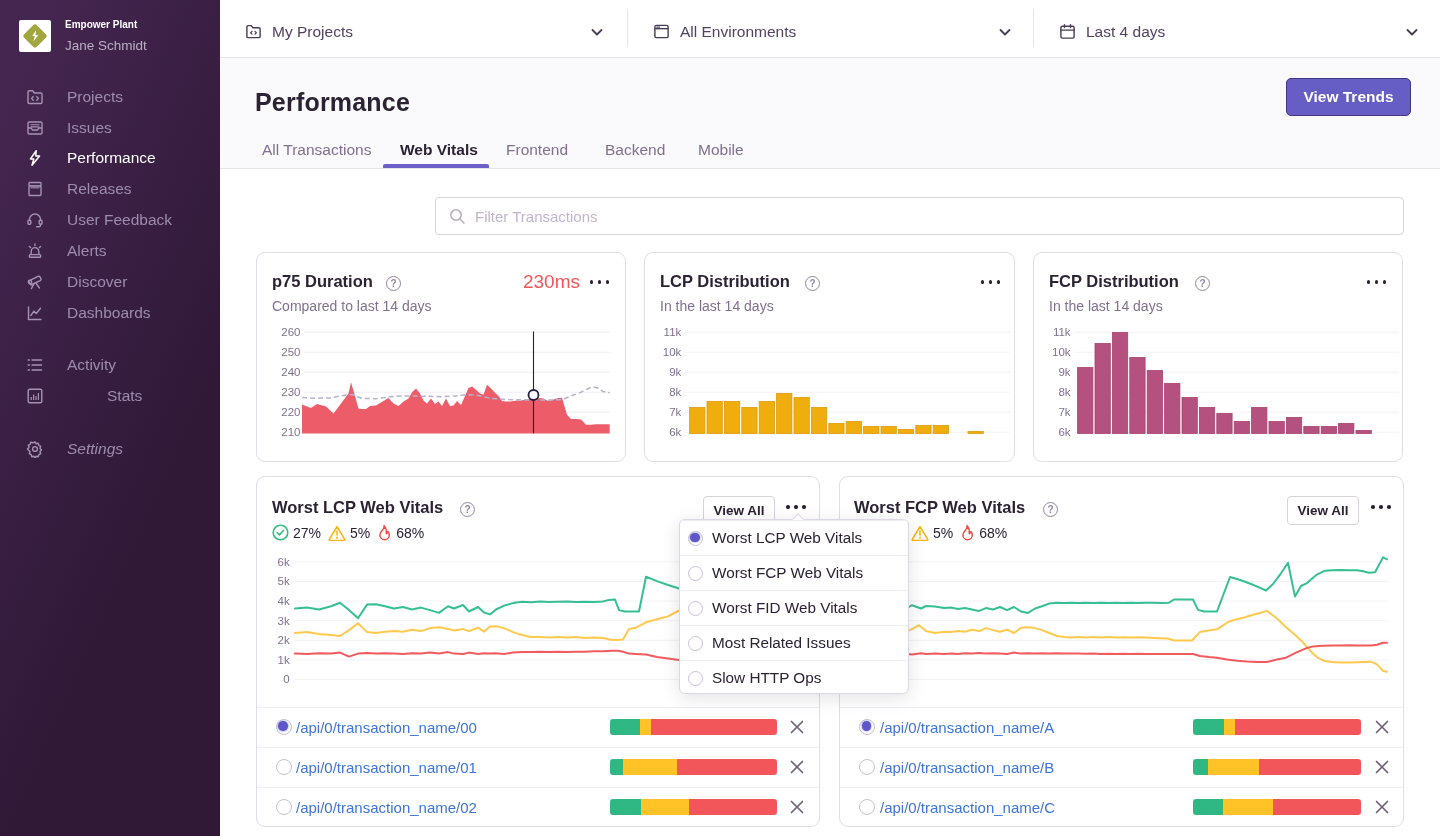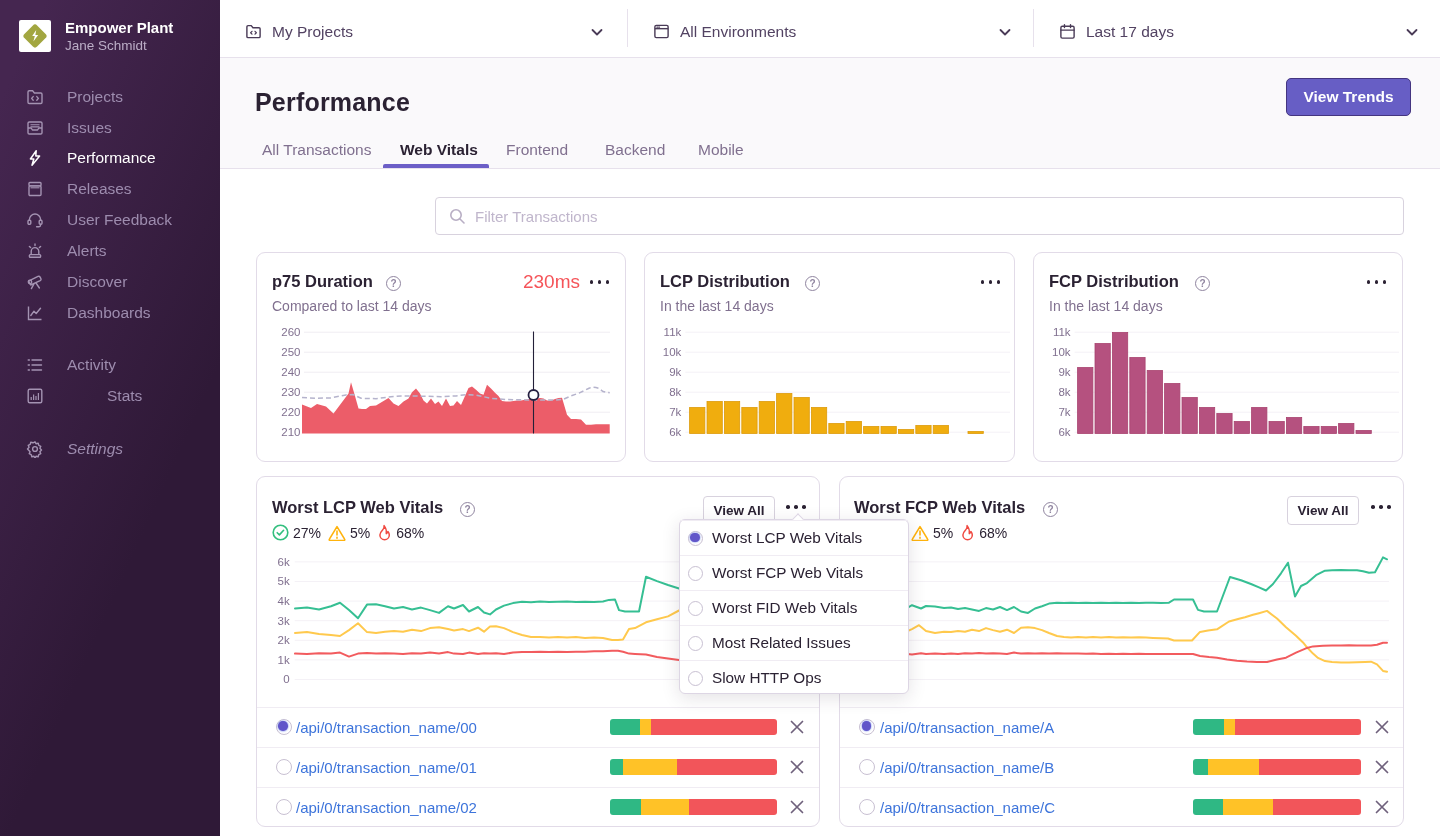--- a/index.html
+++ b/index.html
@@ -2,21 +2,21 @@
 <html><head><meta charset="utf-8">
 <style>
 *{margin:0;padding:0;box-sizing:border-box;}
 html,body{width:1440px;height:836px;overflow:hidden;background:#fff;font-family:"Liberation Sans",sans-serif;}
 #app{position:relative;width:1440px;height:836px;}
 .abs{position:absolute;}
 
 #sidebar{position:absolute;left:0;top:0;width:220px;height:836px;background:linear-gradient(294.17deg,#2f1937 35.57%,#452650 92.42%);}
 #logo{position:absolute;left:19px;top:20px;width:32px;height:32px;background:#fff;border-radius:2px;}
 #logo .dia{position:absolute;left:7px;top:7px;width:18px;height:18px;background:#A2A640;border-radius:3px;transform:rotate(45deg);}
-#orgname{position:absolute;left:65px;top:19px;color:#fff;font-size:15px;font-weight:bold;}
+#orgname{position:absolute;left:65px;top:19px;color:#fff;font-size:10px;font-weight:bold;}
 #username{position:absolute;left:65px;top:38px;color:#BCAEC7;font-size:13.5px;}
 .nav-item{position:absolute;left:26px;height:22px;display:flex;align-items:center;color:#9D8CAE;font-size:15.5px;}
 .nav-item svg{width:18px;height:18px;margin-right:23px;flex:none;}
 .nav-item.active{color:#fff;}
 
 #topbar{position:absolute;left:220px;top:0;width:1220px;height:58px;background:#fff;border-bottom:1px solid #E7E1EC;}
 .tb-seg{position:absolute;top:3px;height:57px;display:flex;align-items:center;color:#524262;font-size:15.5px;}
 .tb-seg svg{margin-right:10px;}
 .tb-div{position:absolute;top:9px;height:38px;width:1px;background:#E7E1EC;}
 .chev{position:absolute;top:24px;}
@@ -173,21 +173,21 @@
       </div>
   <svg class="chev" style="left:777px" width="16" height="16" viewBox="0 0 16 16">
         <path d="M3.5 6l4.5 4.5L12.5 6" fill="none" stroke="#4A3B57" stroke-width="1.8" stroke-linecap="round" stroke-linejoin="round"></path>
       </svg>
   <div class="tb-div" style="left:813px"></div>
   <div class="tb-seg" style="left:839px;">
         <svg width="17" height="17" viewBox="0 0 18 18" fill="none" stroke="#4A3B57" stroke-width="1.5">
           <rect x="2" y="3.5" width="14" height="12.5" rx="1.5"></rect>
           <path d="M2 7.5h14M5.8 1.8v3M12.2 1.8v3" stroke-linecap="round"></path>
         </svg>
-        <span>Last 17 days</span>
+        <span>Last 4 days</span>
       </div>
   <svg class="chev" style="left:1184px" width="16" height="16" viewBox="0 0 16 16">
         <path d="M3.5 6l4.5 4.5L12.5 6" fill="none" stroke="#4A3B57" stroke-width="1.8" stroke-linecap="round" stroke-linejoin="round"></path>
       </svg>
 </div>
 
 <div id="header">
   <div id="ptitle">Performance</div>
   <div id="viewtrends">View Trends</div>
   <div class="tab" style="left:42px;">All Transactions</div>

